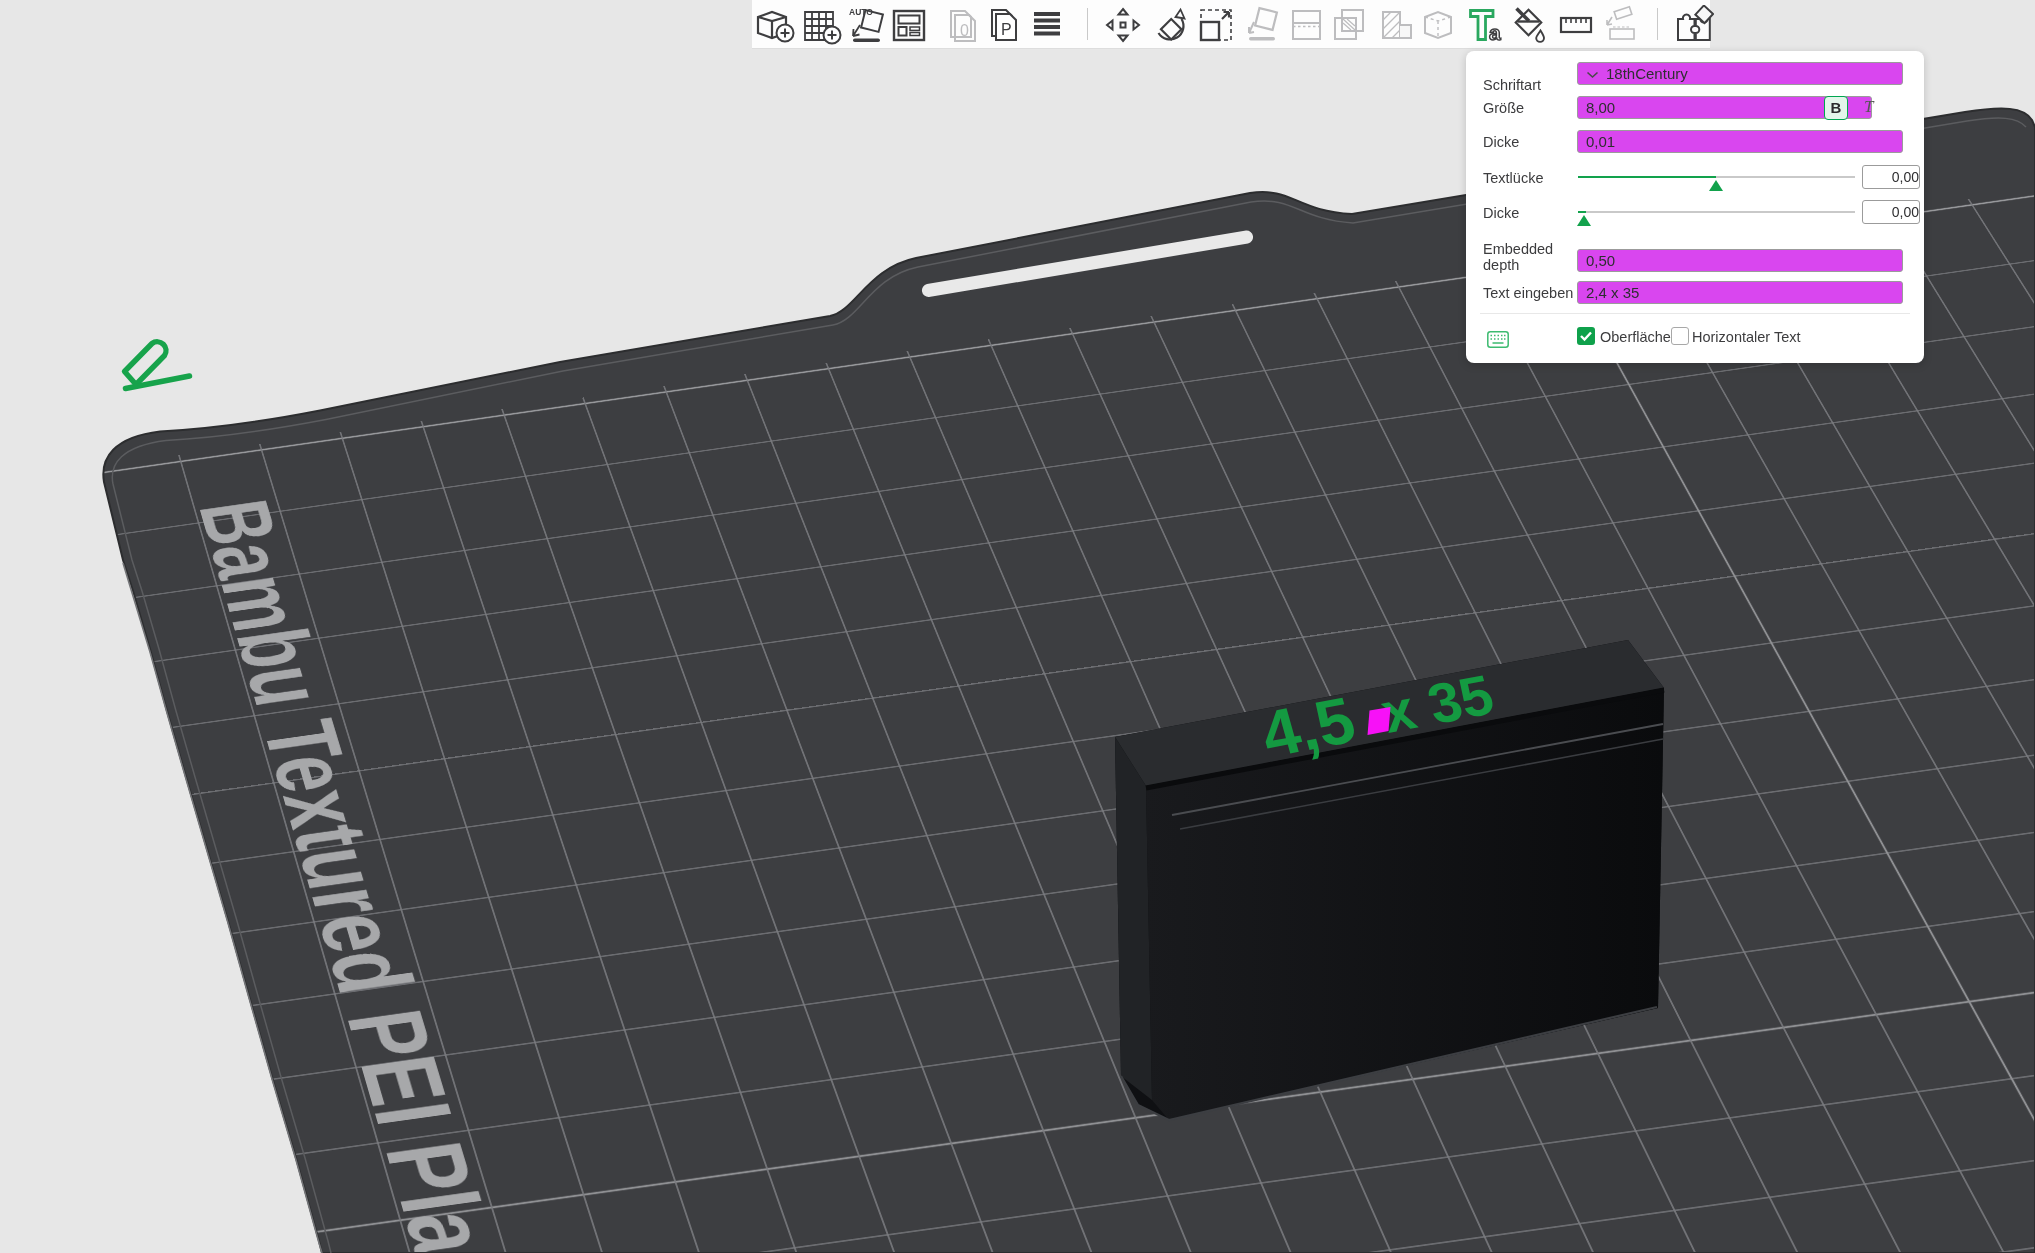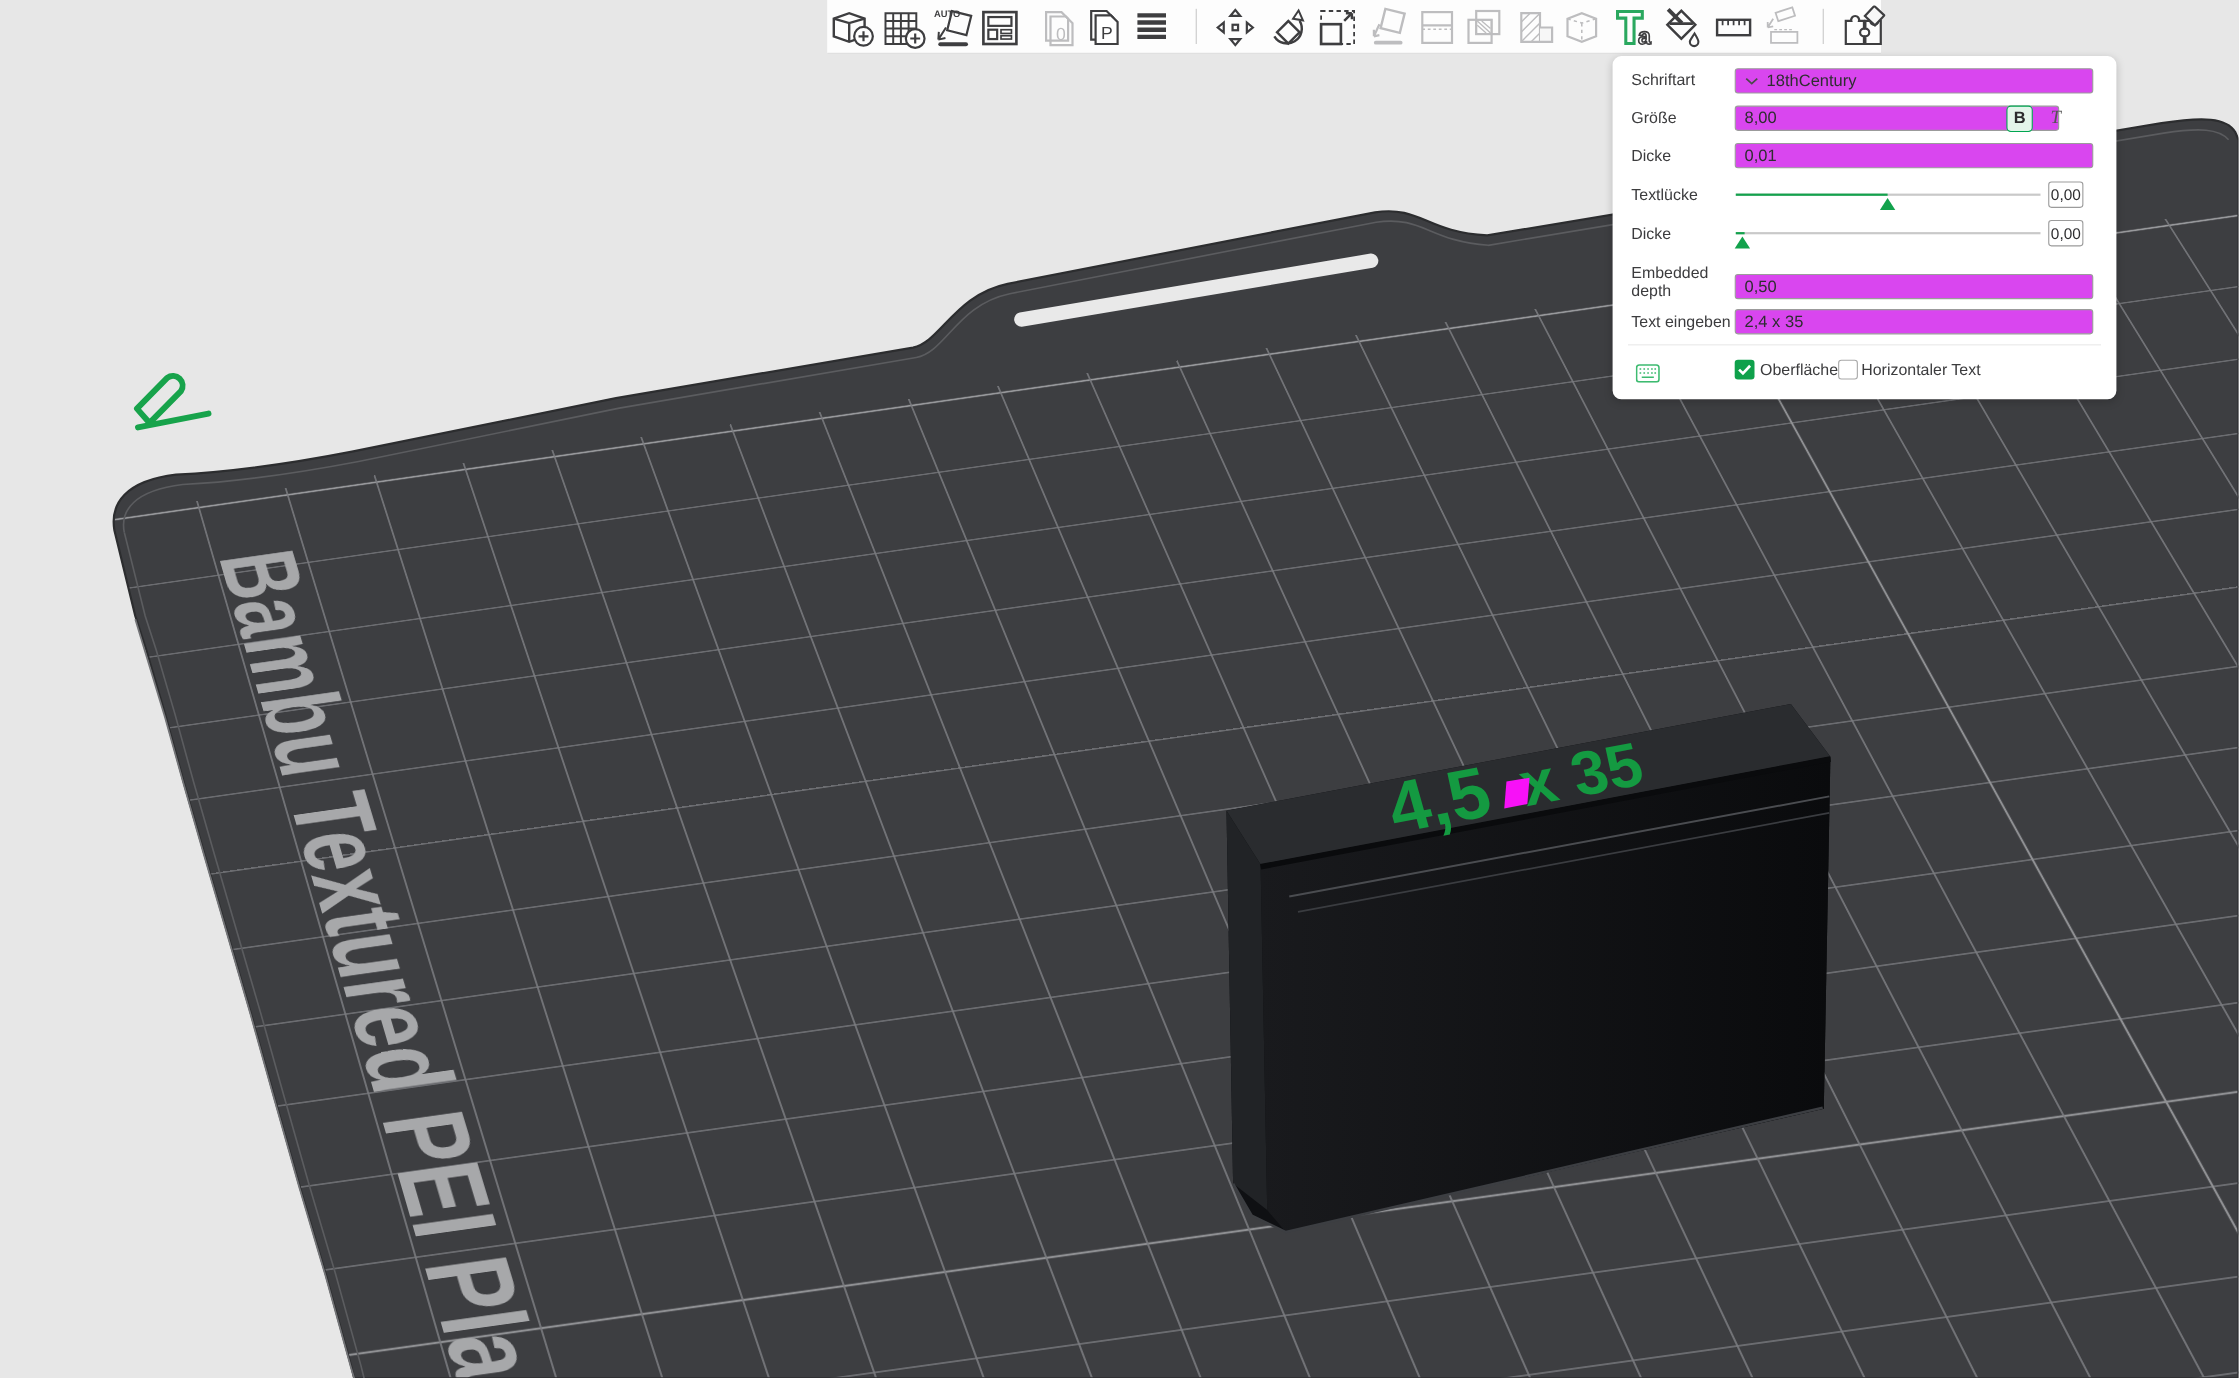--- a/index.html
+++ b/index.html
@@ -4,21 +4,21 @@
 html,body{width:2035px;height:1253px;overflow:hidden;background:#e7e7e7;font-family:"Liberation Sans",sans-serif}
 #stage{position:absolute;left:0;top:0;width:2035px;height:1253px}
 #gridwrap{position:absolute;left:0;top:0;width:2035px;height:1253px;clip-path:path('M322,1253 L319,1241 L296,1158 L272,1077 L249,996 L228,921 L207,849 L186,777 L167,711 L150,649 L133,591 L123,560 L104,482 C100,458 114,437 160,431.5 Q230,428 320,410.5 L560,362 L830,316 C855,311 868,268 916,258 L1250,193 C1292,187 1296,211 1352,214 L1965,112 C2003,106 2024,107 2032,120 L2035,127 L2035,1253 Z');background:#3d3e41}
 #plane{position:absolute;left:0;top:0;width:3000px;height:2000px;transform-origin:0 0;transform:matrix3d(0.805164,-0.117275,0,-0.00000400, 0.156433,0.558347,0,-0.00010691, 0,0,1,0, 98.439,466.906,0,1)}
 .ti{position:absolute;top:5px;height:40px}
 #toolbar{position:absolute;left:752px;top:0;width:958px;height:49px;background:#fdfdfd;border-bottom:1px solid #ddd}
 .sep{position:absolute;top:8px;width:1px;height:32px;background:#c9c9c9}
 #panel{position:absolute;left:1466px;top:51px;width:458px;height:312px;background:#fff;border-radius:8px;box-shadow:0 2px 8px rgba(0,0,0,.18)}
 .lbl{position:absolute;left:17px;font-size:14.5px;color:#3c3c3e}
 .inp{position:absolute;left:111px;width:326px;height:23px;border:1px solid #9b9b9b;border-radius:3px;font-size:15px;color:#2e2e30;padding-left:8px;line-height:21px;background:#d946ef}
-.vbox{position:absolute;left:396px;width:32px;height:24px;border:1px solid #9b9b9b;border-radius:3px;font-size:14px;color:#2e2e30;text-align:center;line-height:22px;background:#fff}
+.vbox{position:absolute;left:396px;width:58px;height:24px;border:1px solid #9b9b9b;border-radius:3px;font-size:14px;color:#2e2e30;text-align:right;line-height:22px;background:#fff}
 .track{position:absolute;left:112px;width:277px;height:2px;background:#c9c9c9}
 .tri{position:absolute;width:0;height:0;border-left:7px solid transparent;border-right:7px solid transparent;border-bottom:11px solid #12a24c}
 .cb{position:absolute;width:18px;height:18px;border-radius:3px}
 </style></head><body>
 <div id="stage">
 <div id="gridwrap">
       <div id="plane">
 <svg width="3000" height="2000">
           <line x1="0" y1="10" x2="3000" y2="10" stroke="#97989b" stroke-width="2.6"></line>
           <line x1="0" y1="110" x2="3000" y2="110" stroke="#7b7c80" stroke-width="1.7"></line>
@@ -203,21 +203,21 @@
         </svg></div>
       <div class="ti" style="left:920px;width:42px"><svg width="42" height="40" viewBox="0 0 42 40">
 <path d="M6 14 H11 A3.6 3.6 0 1 1 18 14 H22.5 V21 A3.3 3.3 0 1 0 22.5 28 V35 H6 Z" fill="none" stroke="#3e3e40" stroke-width="2"></path>
 <path d="M23.8 35 V28 A3.3 3.3 0 1 0 23.8 21 V14 H28.3 A3.6 3.6 0 1 0 35.5 14 H37.8 V35 Z" fill="none" stroke="#3e3e40" stroke-width="2"></path>
 <rect x="26" y="3" width="12.5" height="12.5" transform="rotate(43 32.2 9.2)" fill="#f7f7f7" stroke="#3e3e40" stroke-width="2"></rect>
         </svg></div>
 <div class="sep" style="left:335px"></div>
 <div class="sep" style="left:905px"></div>
 </div>
 <div id="panel">
-<div class="lbl" style="top:14px">Schriftart</div>
+<div class="lbl" style="top:26px">Schriftart</div>
 <div class="inp" style="top:11px"><svg width="13" height="8" viewBox="0 0 13 8" style="margin-right:7px">
           <path d="M1.5 1.5 L6.5 6 L11.5 1.5" fill="none" stroke="#4a4a4a" stroke-width="1.6"></path>
         </svg>18thCentury</div>
 <div class="lbl" style="top:49px">Größe</div>
 <div class="inp" style="top:45px;width:295px">8,00</div>
 <div style="position:absolute;left:358px;top:45px;width:24px;height:24px;border:1.5px solid #00a650;border-radius:4px;background:#e3f5ea;font-weight:bold;font-size:15px;color:#2b2b2d;text-align:center;line-height:22px">B</div>
 <div style="position:absolute;left:398px;top:46px;font-size:17px;font-style:italic;color:#555;font-family:'Liberation Serif',serif">T</div>
 <div class="lbl" style="top:83px">Dicke</div>
 <div class="inp" style="top:79px">0,01</div>
 <div class="lbl" style="top:119px">Textlücke</div>

